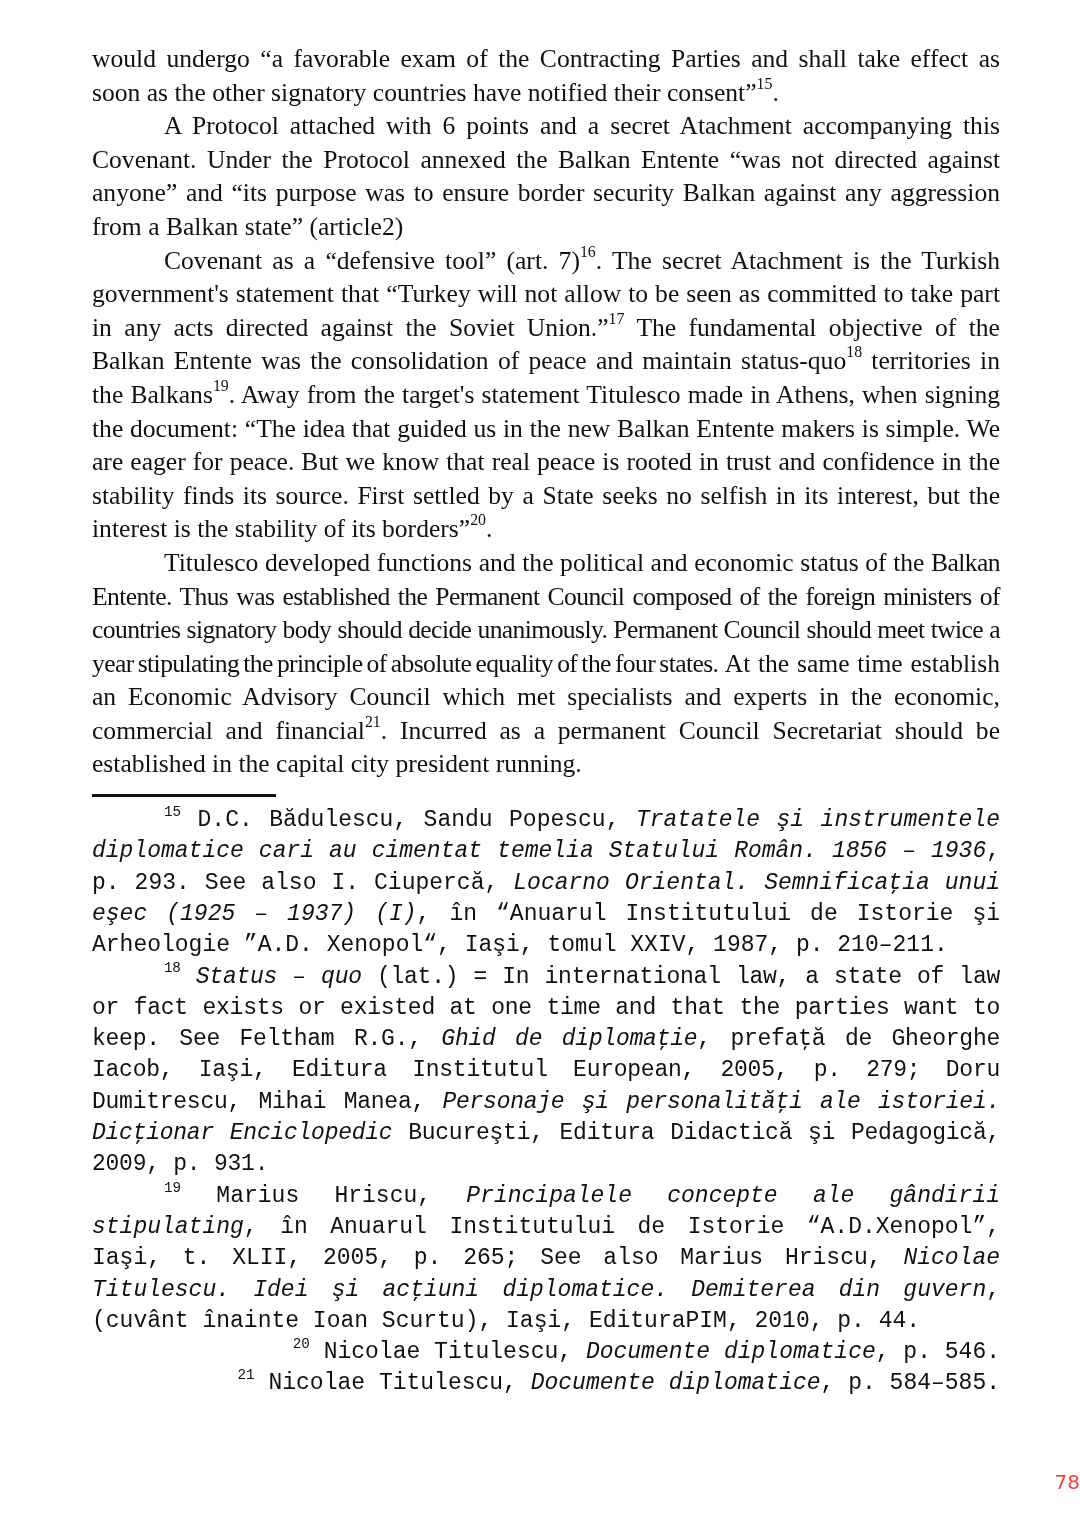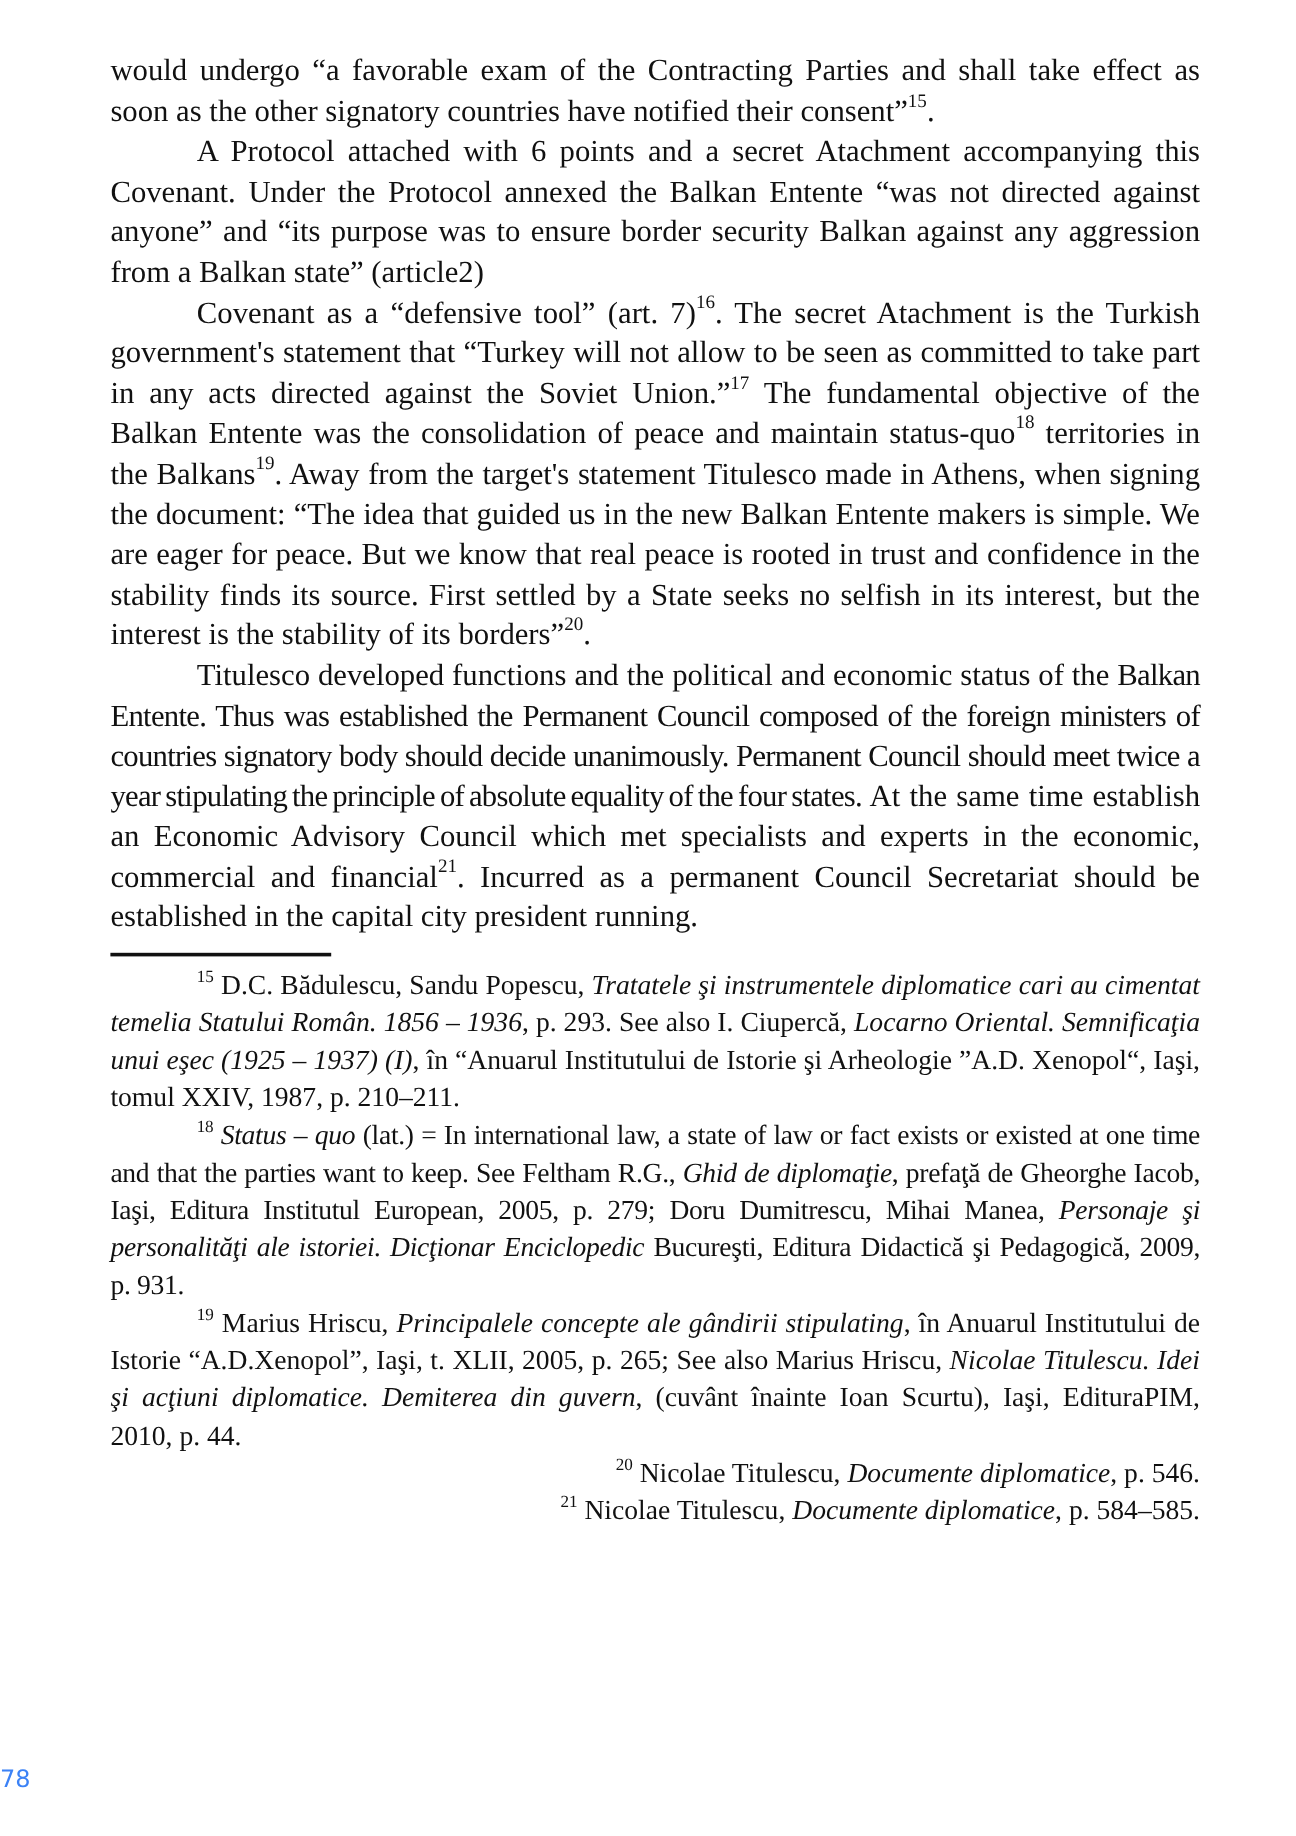--- a/index.html
+++ b/index.html
@@ -45,44 +45,45 @@
       background: #111111;
       margin-top: 13px;
       margin-bottom: 8px;
     }
     .footnotes .fn {
       margin: 0;
       font-size: 23px;
       line-height: 31.3px;
       text-align: justify;
       text-indent: 72px;
+      font-family: Liberation Mono, monospace;
     }
     .footnotes .fn.nojust {
       text-align: right;
     }
     .footnotes .fn .fn-num {
       font-size: 62%;
       vertical-align: super;
       line-height: 0;
       position: relative;
       top: -0.1em;
     }
     .footnotes .fn.tight {
       letter-spacing: -0.25px;
     }
     i { font-style: italic; }
     .page-number {
       position: absolute;
       left: 0;
       width: 1080px;
       top: 1470px;
-      text-align: left;
+      text-align: right;
       font-family: "DejaVu Sans", "Liberation Sans", sans-serif;
       font-size: 20px;
-      color: #3b82f6;
+      color: #ef4444;
     }
   </style>
 </head>
 <body>
 
 <div class="page">
   <div class="main-text">
     <p>would undergo “a favorable exam of the Contracting Parties and shall take effect as soon as the other signatory countries have notified their consent”<sup>15</sup>.</p>
     <p class="indent">A Protocol attached with 6 points and a secret Atachment  accompanying this Covenant. Under the Protocol annexed the Balkan Entente “was not directed against anyone” and “its purpose was to ensure border security Balkan against any aggression from a Balkan state” (article2)</p>
     <p class="indent">Covenant as a “defensive tool” (art. 7)<sup>16</sup>. The secret Atachment is the Turkish government's statement that “Turkey will not allow to be seen as committed to take part in any acts directed against the Soviet Union.”<sup>17</sup> The fundamental objective of the Balkan Entente was the consolidation of peace and maintain status-quo<sup>18</sup> territories in the Balkans<sup>19</sup>. Away from the target's statement Titulesco made in Athens, when signing the document: “The idea that guided us in the new Balkan Entente makers is simple. We are eager for peace. But we know that real peace is rooted in trust and confidence in the stability finds its source. First settled by a State seeks no selfish in its interest, but the interest is the stability of its borders”<sup>20</sup>.</p>

